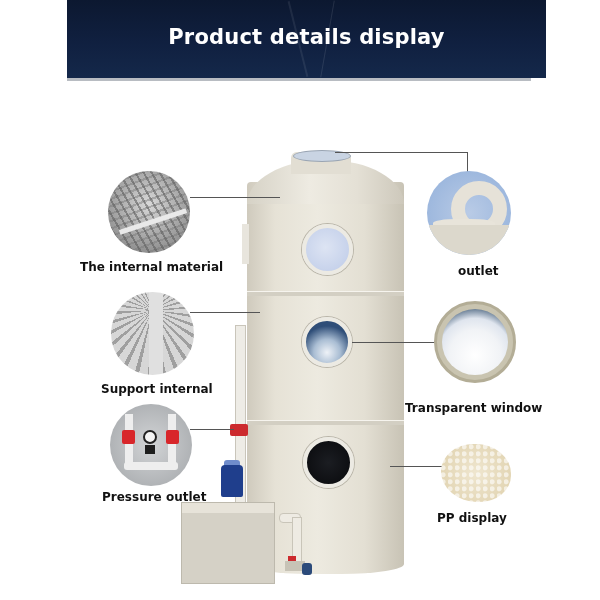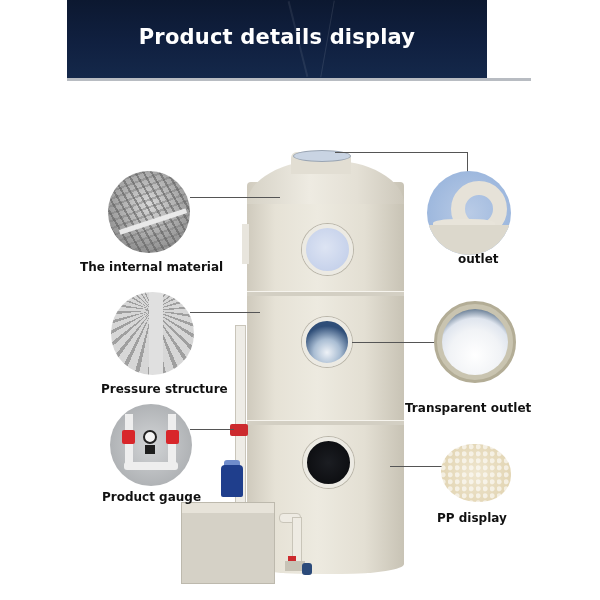--- a/index.html
+++ b/index.html
@@ -1,18 +1,18 @@
 <!DOCTYPE html>
 <html><head>
 <meta charset="utf-8">
 <style>
   html, body { margin: 0; padding: 0; }
   body { width: 600px; height: 600px; background: #ffffff; position: relative; overflow: hidden;
          font-family: "DejaVu Sans", sans-serif; }
-  .banner { position: absolute; left: 67px; top: 0; width: 420px; height: 78px;
+  .banner { position: absolute; left: 67px; top: 0; width: 479px; height: 78px;
             background: linear-gradient(180deg, #0c1830 0%, #102040 55%, #14284a 100%);
             overflow: hidden; }
   .banner::before { content: ""; position: absolute; left: 230px; top: 0; width: 2px; height: 78px;
             background: rgba(255,255,255,0.08); transform: rotate(-14deg); }
   .banner::after { content: ""; position: absolute; left: 260px; top: 0; width: 1px; height: 78px;
             background: rgba(255,255,255,0.10); transform: rotate(10deg); }
   .banner-title { position: absolute; left: 0; right: 0; top: 25px; text-align: center;
             color: #ffffff; font-weight: bold; font-size: 21px; letter-spacing: 0.2px; }
   .banner-edge { position: absolute; left: 67px; top: 78px; width: 464px; height: 3px; background: #b8bcc2; }
 
@@ -129,39 +129,39 @@
 <div class="line" style="left:190px;top:429px;width:44px;height:1px"></div>
 <div class="line" style="left:335px;top:152px;width:132px;height:1px"></div>
 <div class="line" style="left:467px;top:152px;width:1px;height:20px"></div>
 <div class="line" style="left:352px;top:342px;width:84px;height:1px"></div>
 <div class="line" style="left:390px;top:466px;width:52px;height:1px"></div>
 
 <div class="circle thumb-internal"></div>
 <div class="label" style="left:80px;top:260px">The internal material</div>
 
 <div class="circle thumb-support"></div>
-<div class="label" style="left:101px;top:382px">Pressure structure</div>
+<div class="label" style="left:101px;top:382px">Support internal</div>
 
 <div class="circle thumb-pressure">
   <div class="pg-pipe-v1"></div>
   <div class="pg-pipe-v2"></div>
   <div class="pg-pipe-h"></div>
   <div class="pg-valve1"></div>
   <div class="pg-valve2"></div>
   <div class="pg-gauge"></div>
   <div class="pg-base"></div>
 </div>
-<div class="label" style="left:102px;top:490px">Product gauge</div>
+<div class="label" style="left:102px;top:490px">Pressure outlet</div>
 
 <div class="circle thumb-outlet">
   <div class="ol-arch"></div>
   <div class="ol-base2"></div>
   <div class="ol-base"></div>
 </div>
-<div class="label" style="left:458px;top:252px">outlet</div>
+<div class="label" style="left:458px;top:264px">outlet</div>
 
 <div class="circle thumb-window">
   <div class="wn-inner"></div>
 </div>
-<div class="label" style="left:405px;top:401px">Transparent outlet</div>
+<div class="label" style="left:405px;top:401px">Transparent window</div>
 
 <div class="circle thumb-pp"></div>
 <div class="label" style="left:437px;top:511px">PP display</div>
 
 </body></html>

